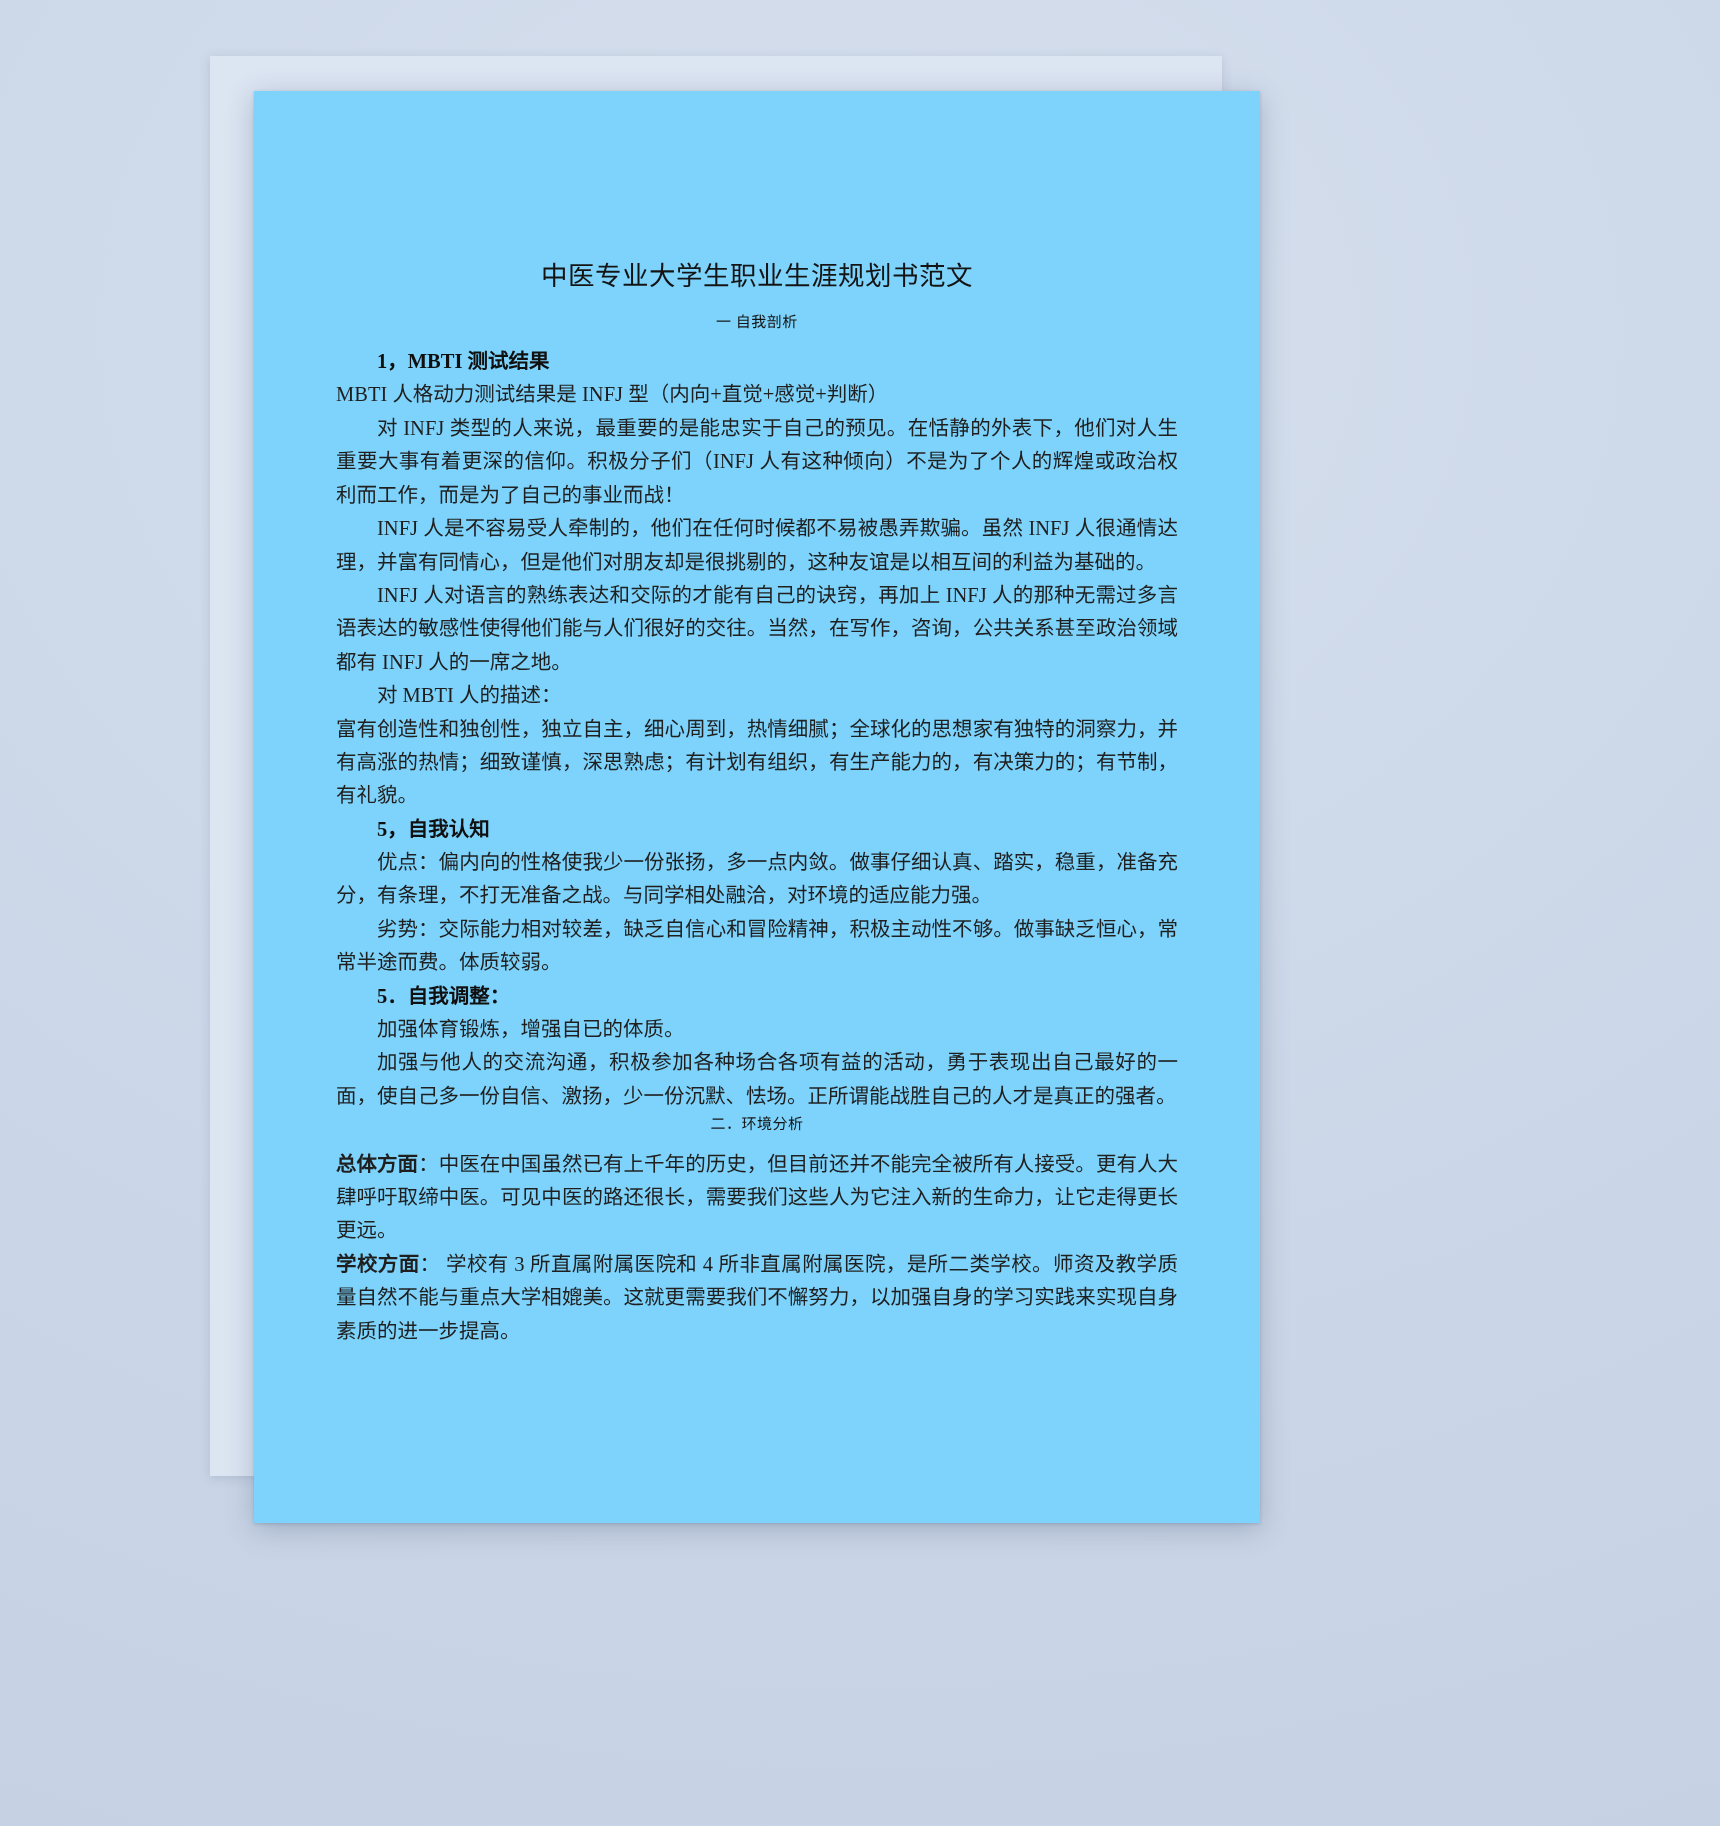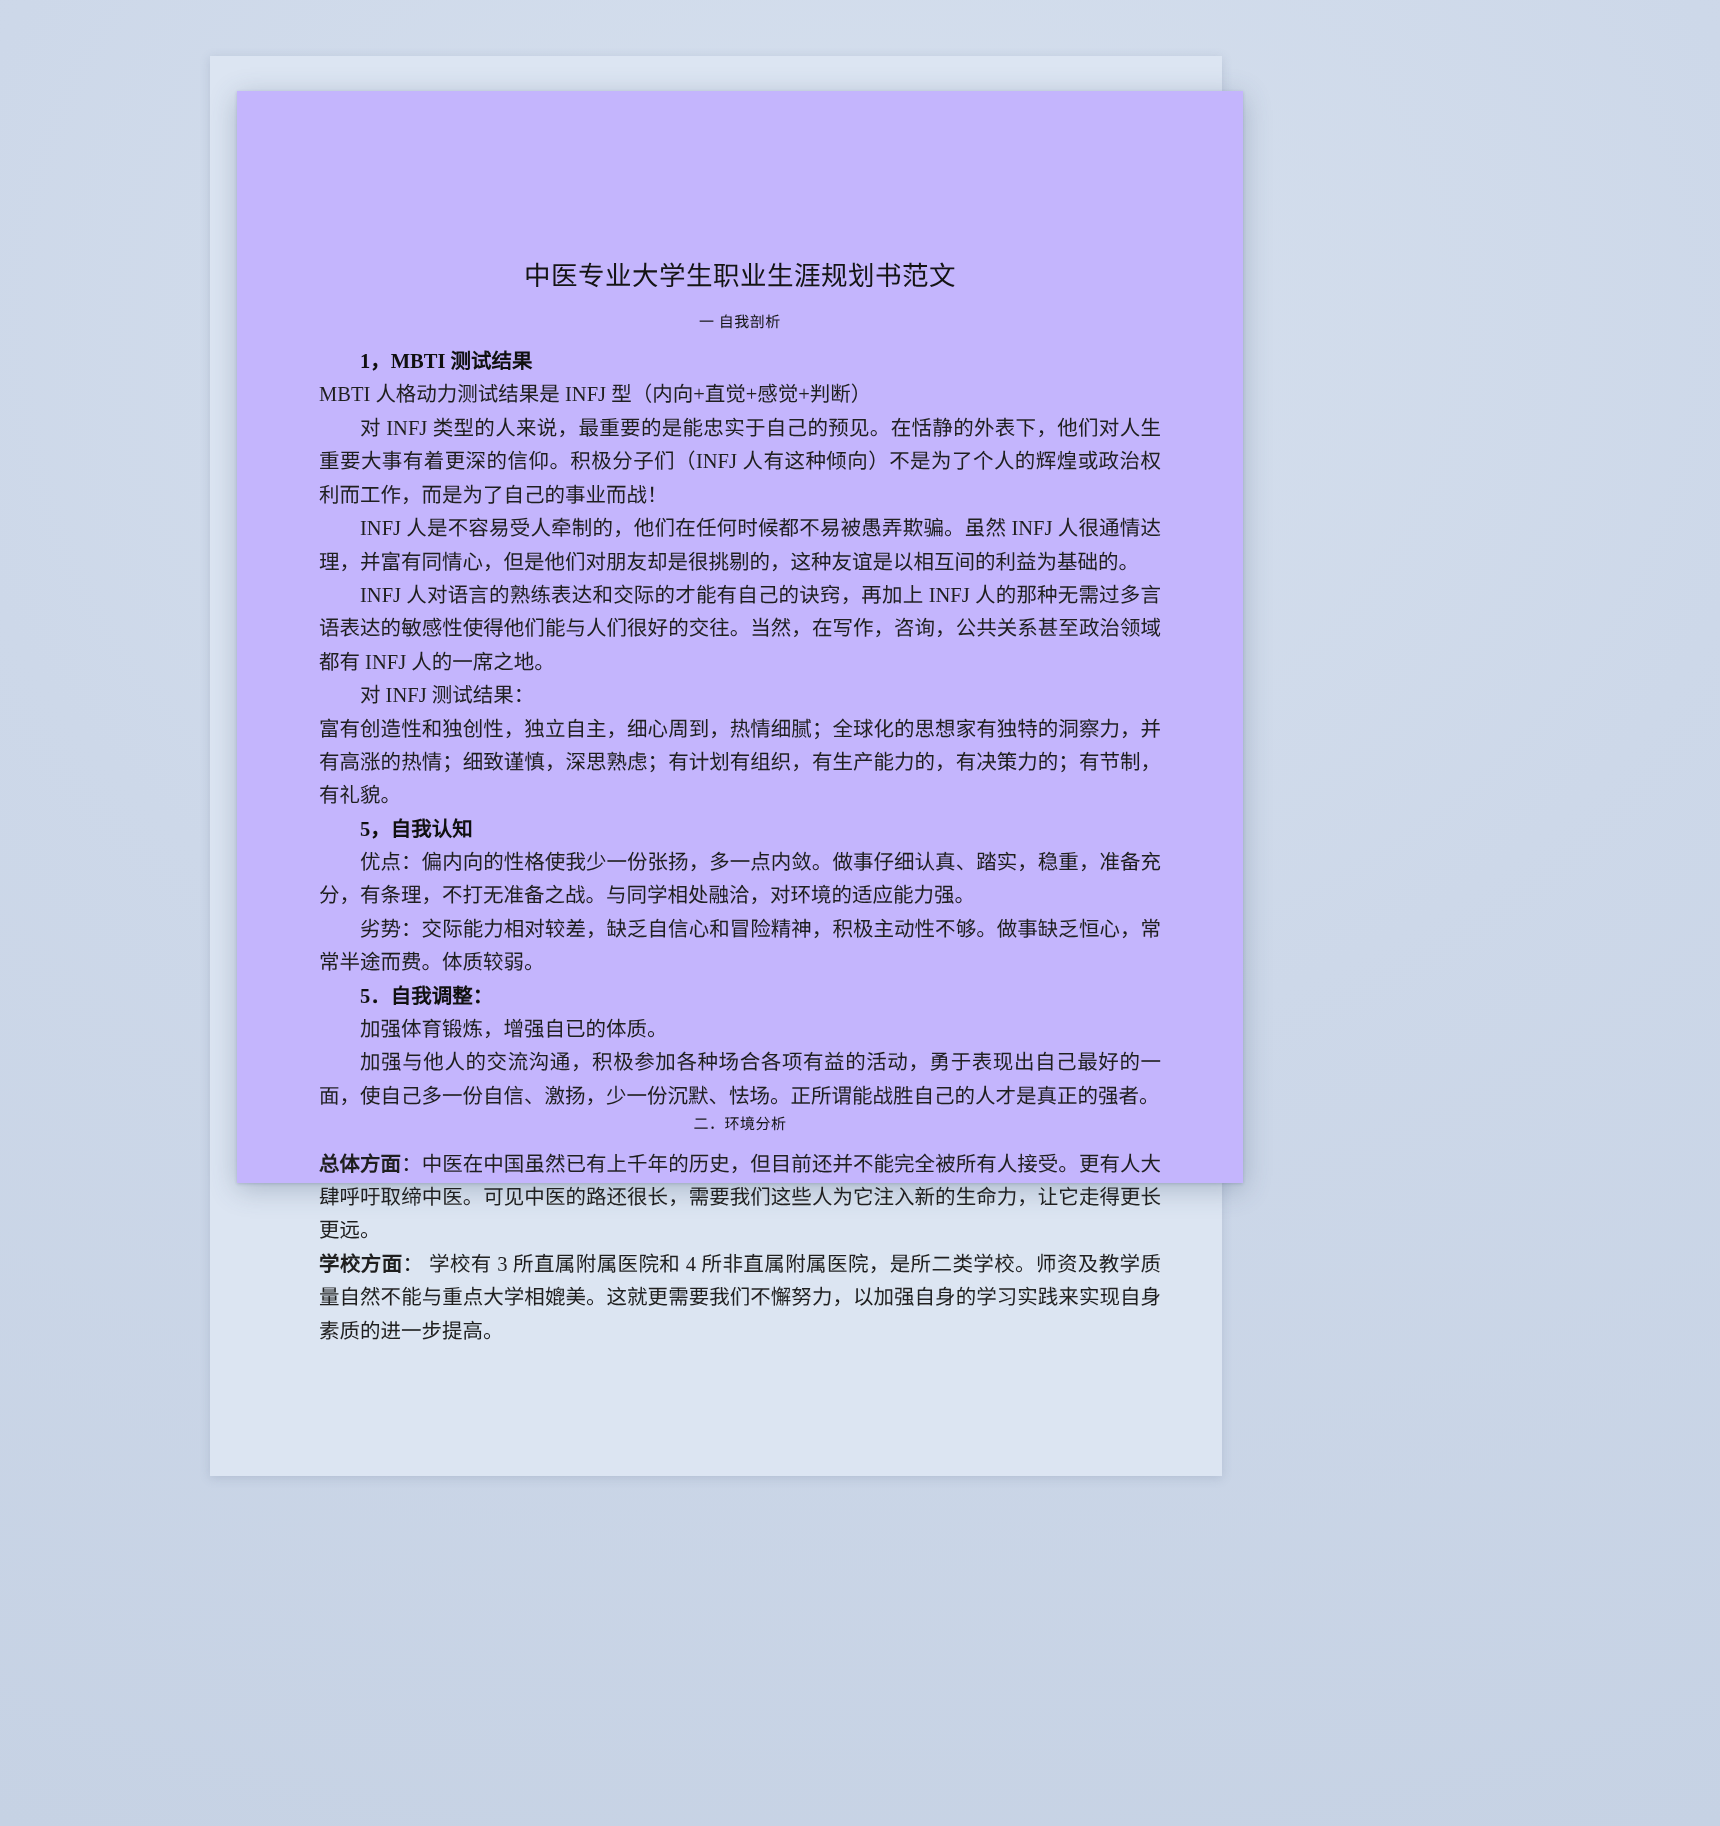--- a/index.html
+++ b/index.html
@@ -31,25 +31,25 @@
     top: 56px;
     width: 1012px;
     height: 1420px;
     background: #dce5f2;
     box-shadow: 0 2px 10px rgba(70, 90, 120, 0.18);
   }
 
   
   .page {
     position: absolute;
-    left: 237px;
+    left: 254px;
     top: 91px;
     width: 1006px;
-    height: 1092px;
-    background: #c4b5fd;
+    height: 1432px;
+    background: #7dd3fc;
     box-shadow:
       0 6px 26px rgba(60, 80, 110, 0.30),
       0 1px 3px rgba(60, 80, 110, 0.22);
     box-sizing: border-box;
     padding: 168px 82px 60px 82px;
   }
 
   .page-inner {
     width: 100%;
     color: #1d1d1d;
@@ -123,21 +123,21 @@
     <div class="sub-heading">1，MBTI 测试结果</div>
 
     <p class="body flush">MBTI 人格动力测试结果是 INFJ 型（内向+直觉+感觉+判断）</p>
 
     <p class="body indent">对 INFJ 类型的人来说，最重要的是能忠实于自己的预见。在恬静的外表下，他们对人生重要大事有着更深的信仰。积极分子们（INFJ 人有这种倾向）不是为了个人的辉煌或政治权利而工作，而是为了自己的事业而战！</p>
 
     <p class="body indent">INFJ 人是不容易受人牵制的，他们在任何时候都不易被愚弄欺骗。虽然 INFJ 人很通情达理，并富有同情心，但是他们对朋友却是很挑剔的，这种友谊是以相互间的利益为基础的。</p>
 
     <p class="body indent">INFJ 人对语言的熟练表达和交际的才能有自己的诀窍，再加上 INFJ 人的那种无需过多言语表达的敏感性使得他们能与人们很好的交往。当然，在写作，咨询，公共关系甚至政治领域都有 INFJ 人的一席之地。</p>
 
-    <p class="body indent">对 INFJ 测试结果：</p>
+    <p class="body indent">对 MBTI 人的描述：</p>
 
     <p class="body flush">富有创造性和独创性，独立自主，细心周到，热情细腻；全球化的思想家有独特的洞察力，并有高涨的热情；细致谨慎，深思熟虑；有计划有组织，有生产能力的，有决策力的；有节制，有礼貌。</p>
 
     <div class="sub-heading">5，自我认知</div>
 
     <p class="body indent">优点：偏内向的性格使我少一份张扬，多一点内敛。做事仔细认真、踏实，稳重，准备充分，有条理，不打无准备之战。与同学相处融洽，对环境的适应能力强。</p>
 
     <p class="body indent">劣势：交际能力相对较差，缺乏自信心和冒险精神，积极主动性不够。做事缺乏恒心，常常半途而费。体质较弱。</p>
 
     <div class="sub-heading">5．自我调整：</div>

